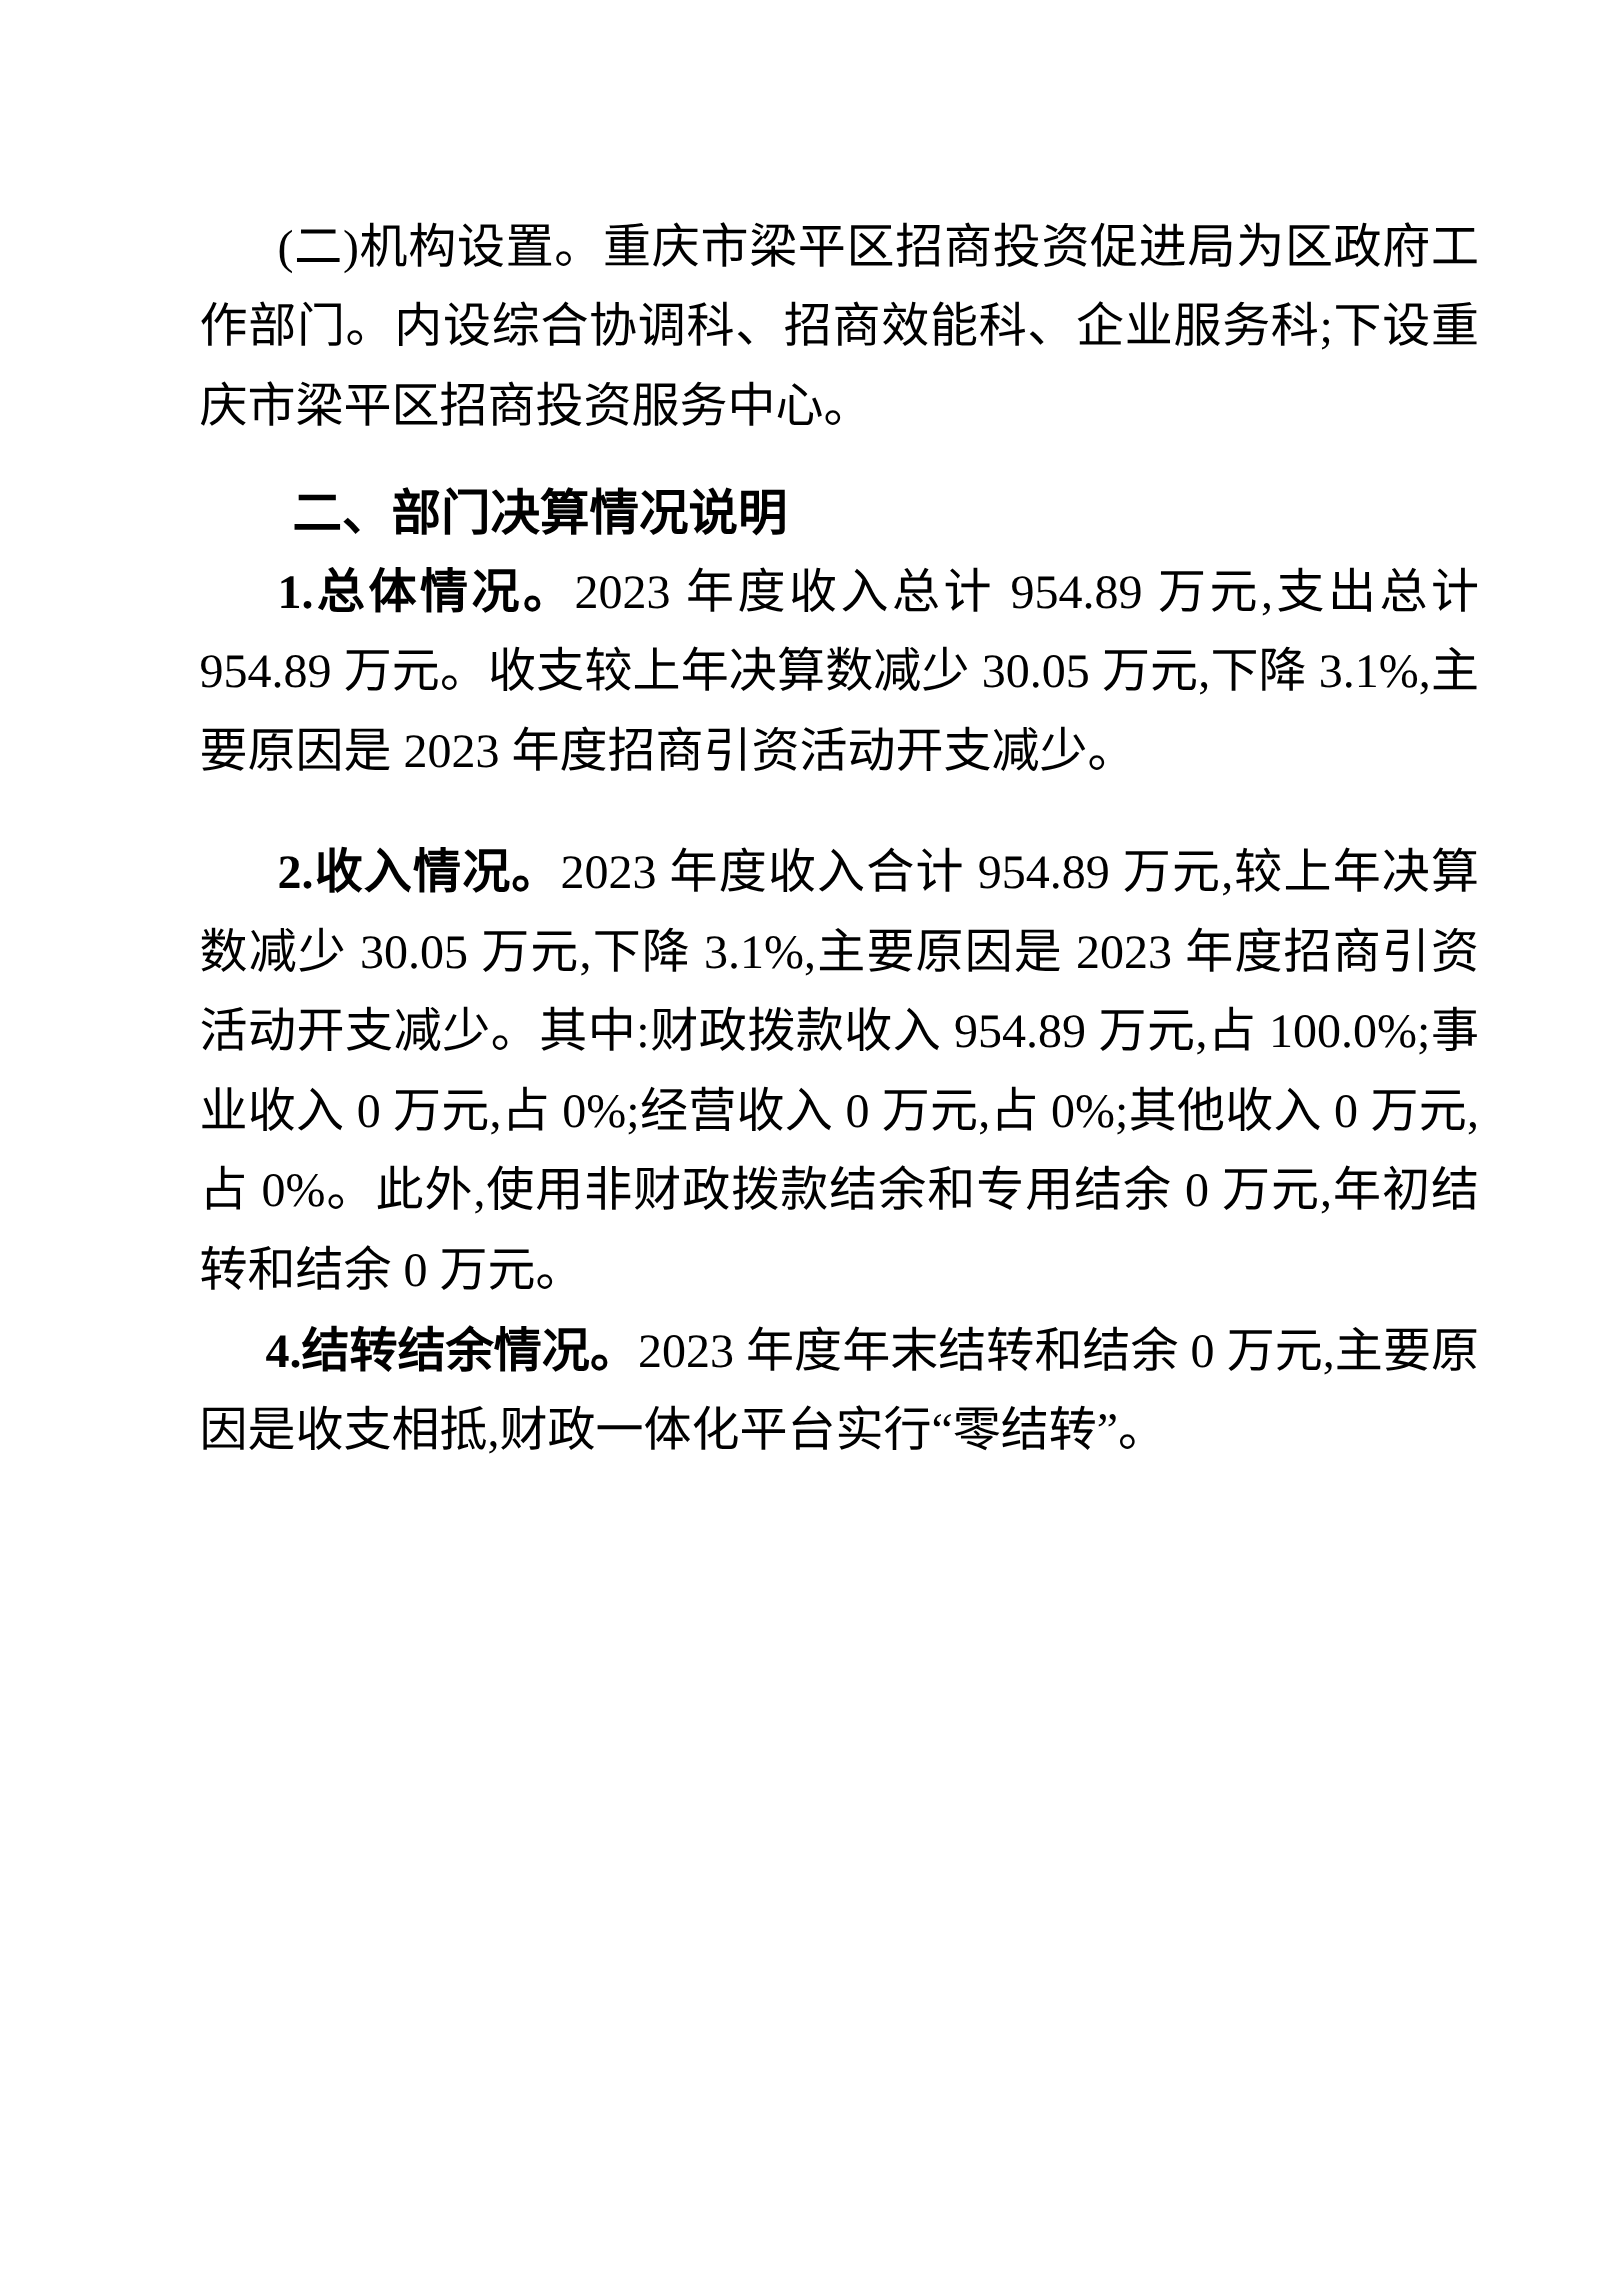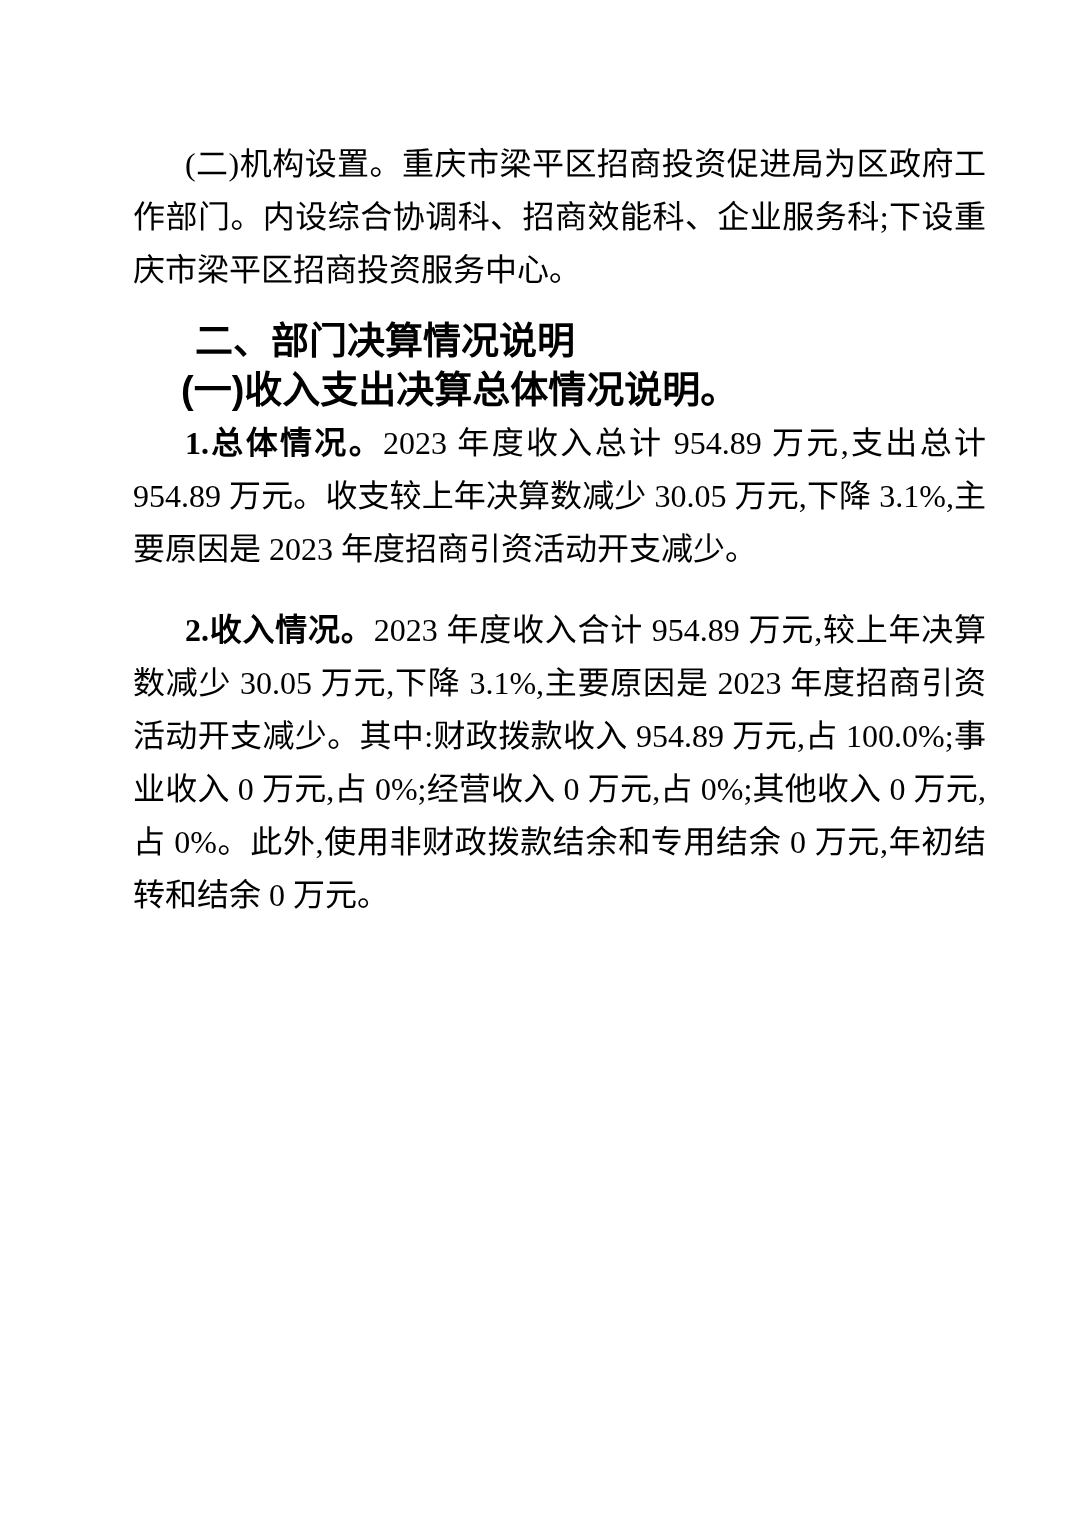--- a/index.html
+++ b/index.html
@@ -25,21 +25,21 @@
   .body-para {
     margin: 0;
     text-indent: 52px;
   }
   .lead {
     font-weight: 700;
   }
   .heading {
     margin: 0;
     font-weight: 700;
-    font-size: 38px;
+    font-size: 33px;
     line-height: 53px;
     font-family: "Liberation Sans", "DejaVu Sans", sans-serif;
     text-align: left;
   }
   .heading-section {
     margin-top: 18px;
     text-indent: 62px;
   }
   .heading-sub1 {
     margin-top: -4px;
@@ -56,22 +56,22 @@
 </style>
 </head>
 <body>
 
 <div class="page">
 
   <p class="body-para">(二)机构设置。重庆市梁平区招商投资促进局为区政府工作部门。内设综合协调科、招商效能科、企业服务科;下设重庆市梁平区招商投资服务中心。</p>
 
   <h2 class="heading heading-section">二、部门决算情况说明</h2>
 
-  <h3 class="heading heading-sub1">(一)收入支出决算总体情况说明。</h3>
 
   <p class="body-para item-1"><span class="lead">1.总体情况。</span><span>2023 年度收入总计 954.89 万元,支出总计 954.89 万元。收支较上年决算数减少 30.05 万元,下降 3.1%,主要原因是 2023 年度招商引资活动开支减少。</span></p>
 
   <p class="body-para item-2"><span class="lead">2.收入情况。</span><span>2023 年度收入合计 954.89 万元,较上年决算数减少 30.05 万元,下降 3.1%,主要原因是 2023 年度招商引资活动开支减少。其中:财政拨款收入 954.89 万元,占 100.0%;事业收入 0 万元,占 0%;经营收入 0 万元,占 0%;其他收入 0 万元,占 0%。此外,使用非财政拨款结余和专用结余 0 万元,年初结转和结余 0 万元。</span></p>
 
 
+  <p class="body-para item-4"><span class="lead">4.结转结余情况。</span><span>2023 年度年末结转和结余 0 万元,主要原因是收支相抵,财政一体化平台实行“零结转”。</span></p>
 
 
 </div>
 
 </body></html>

